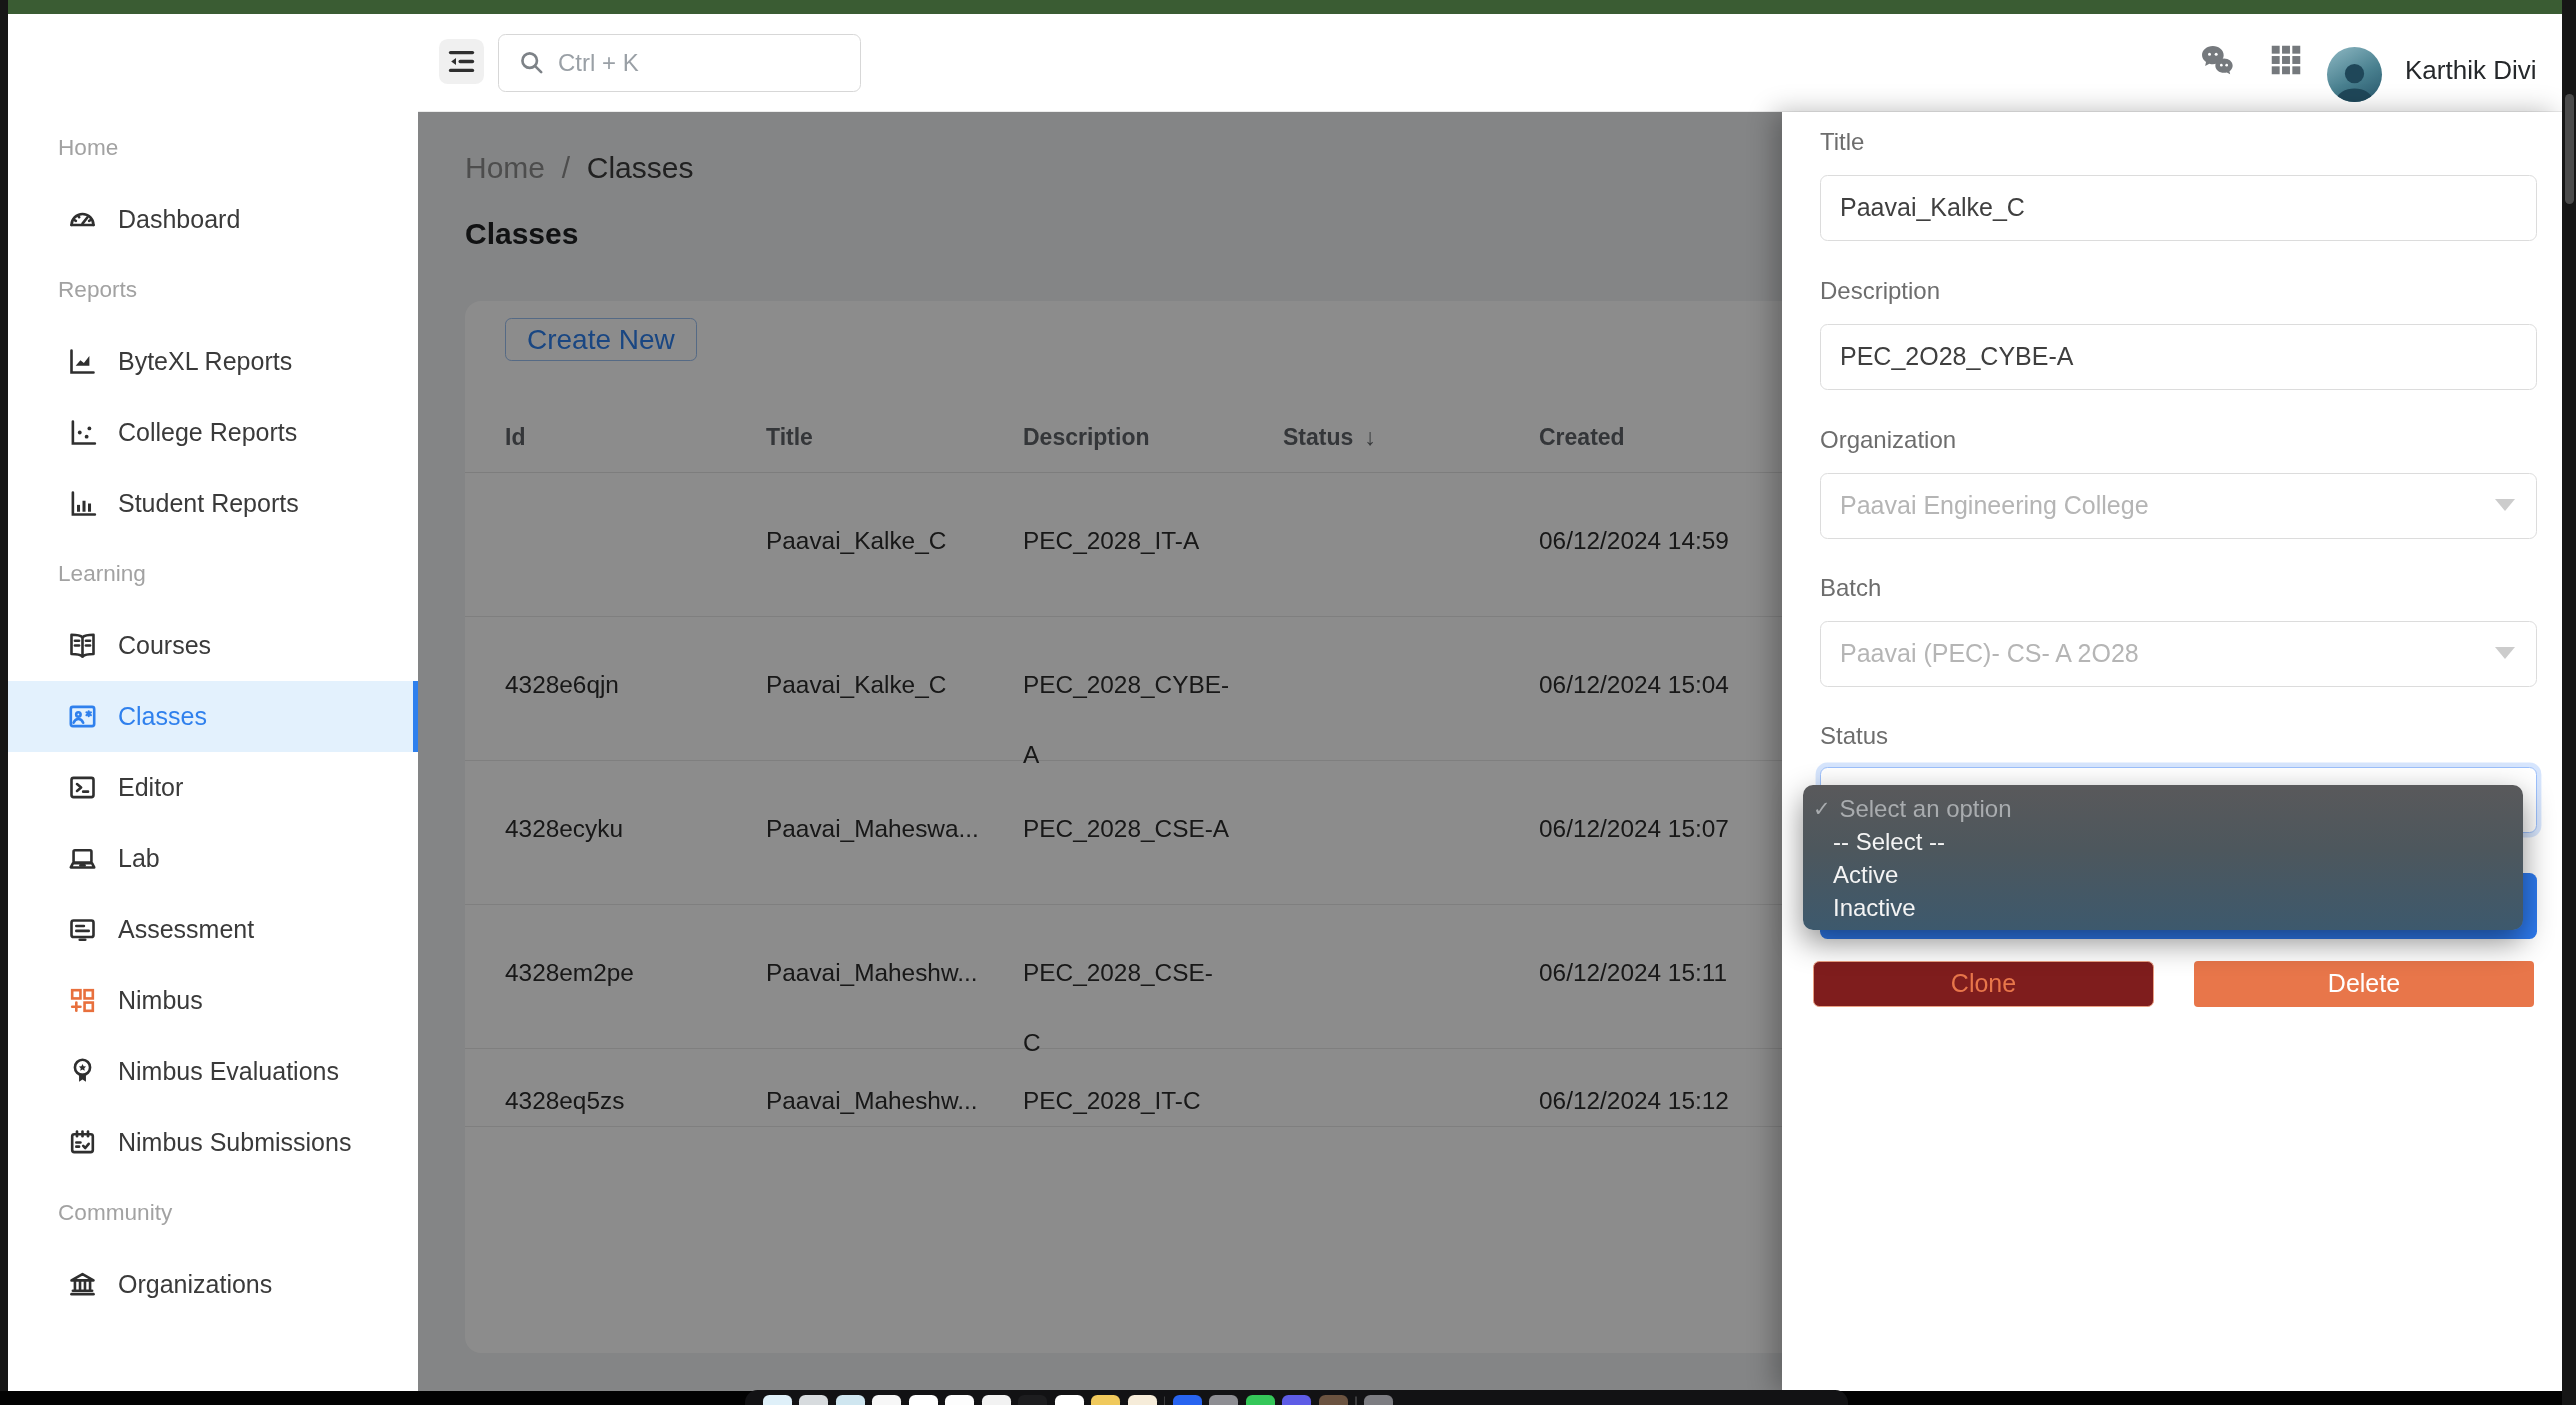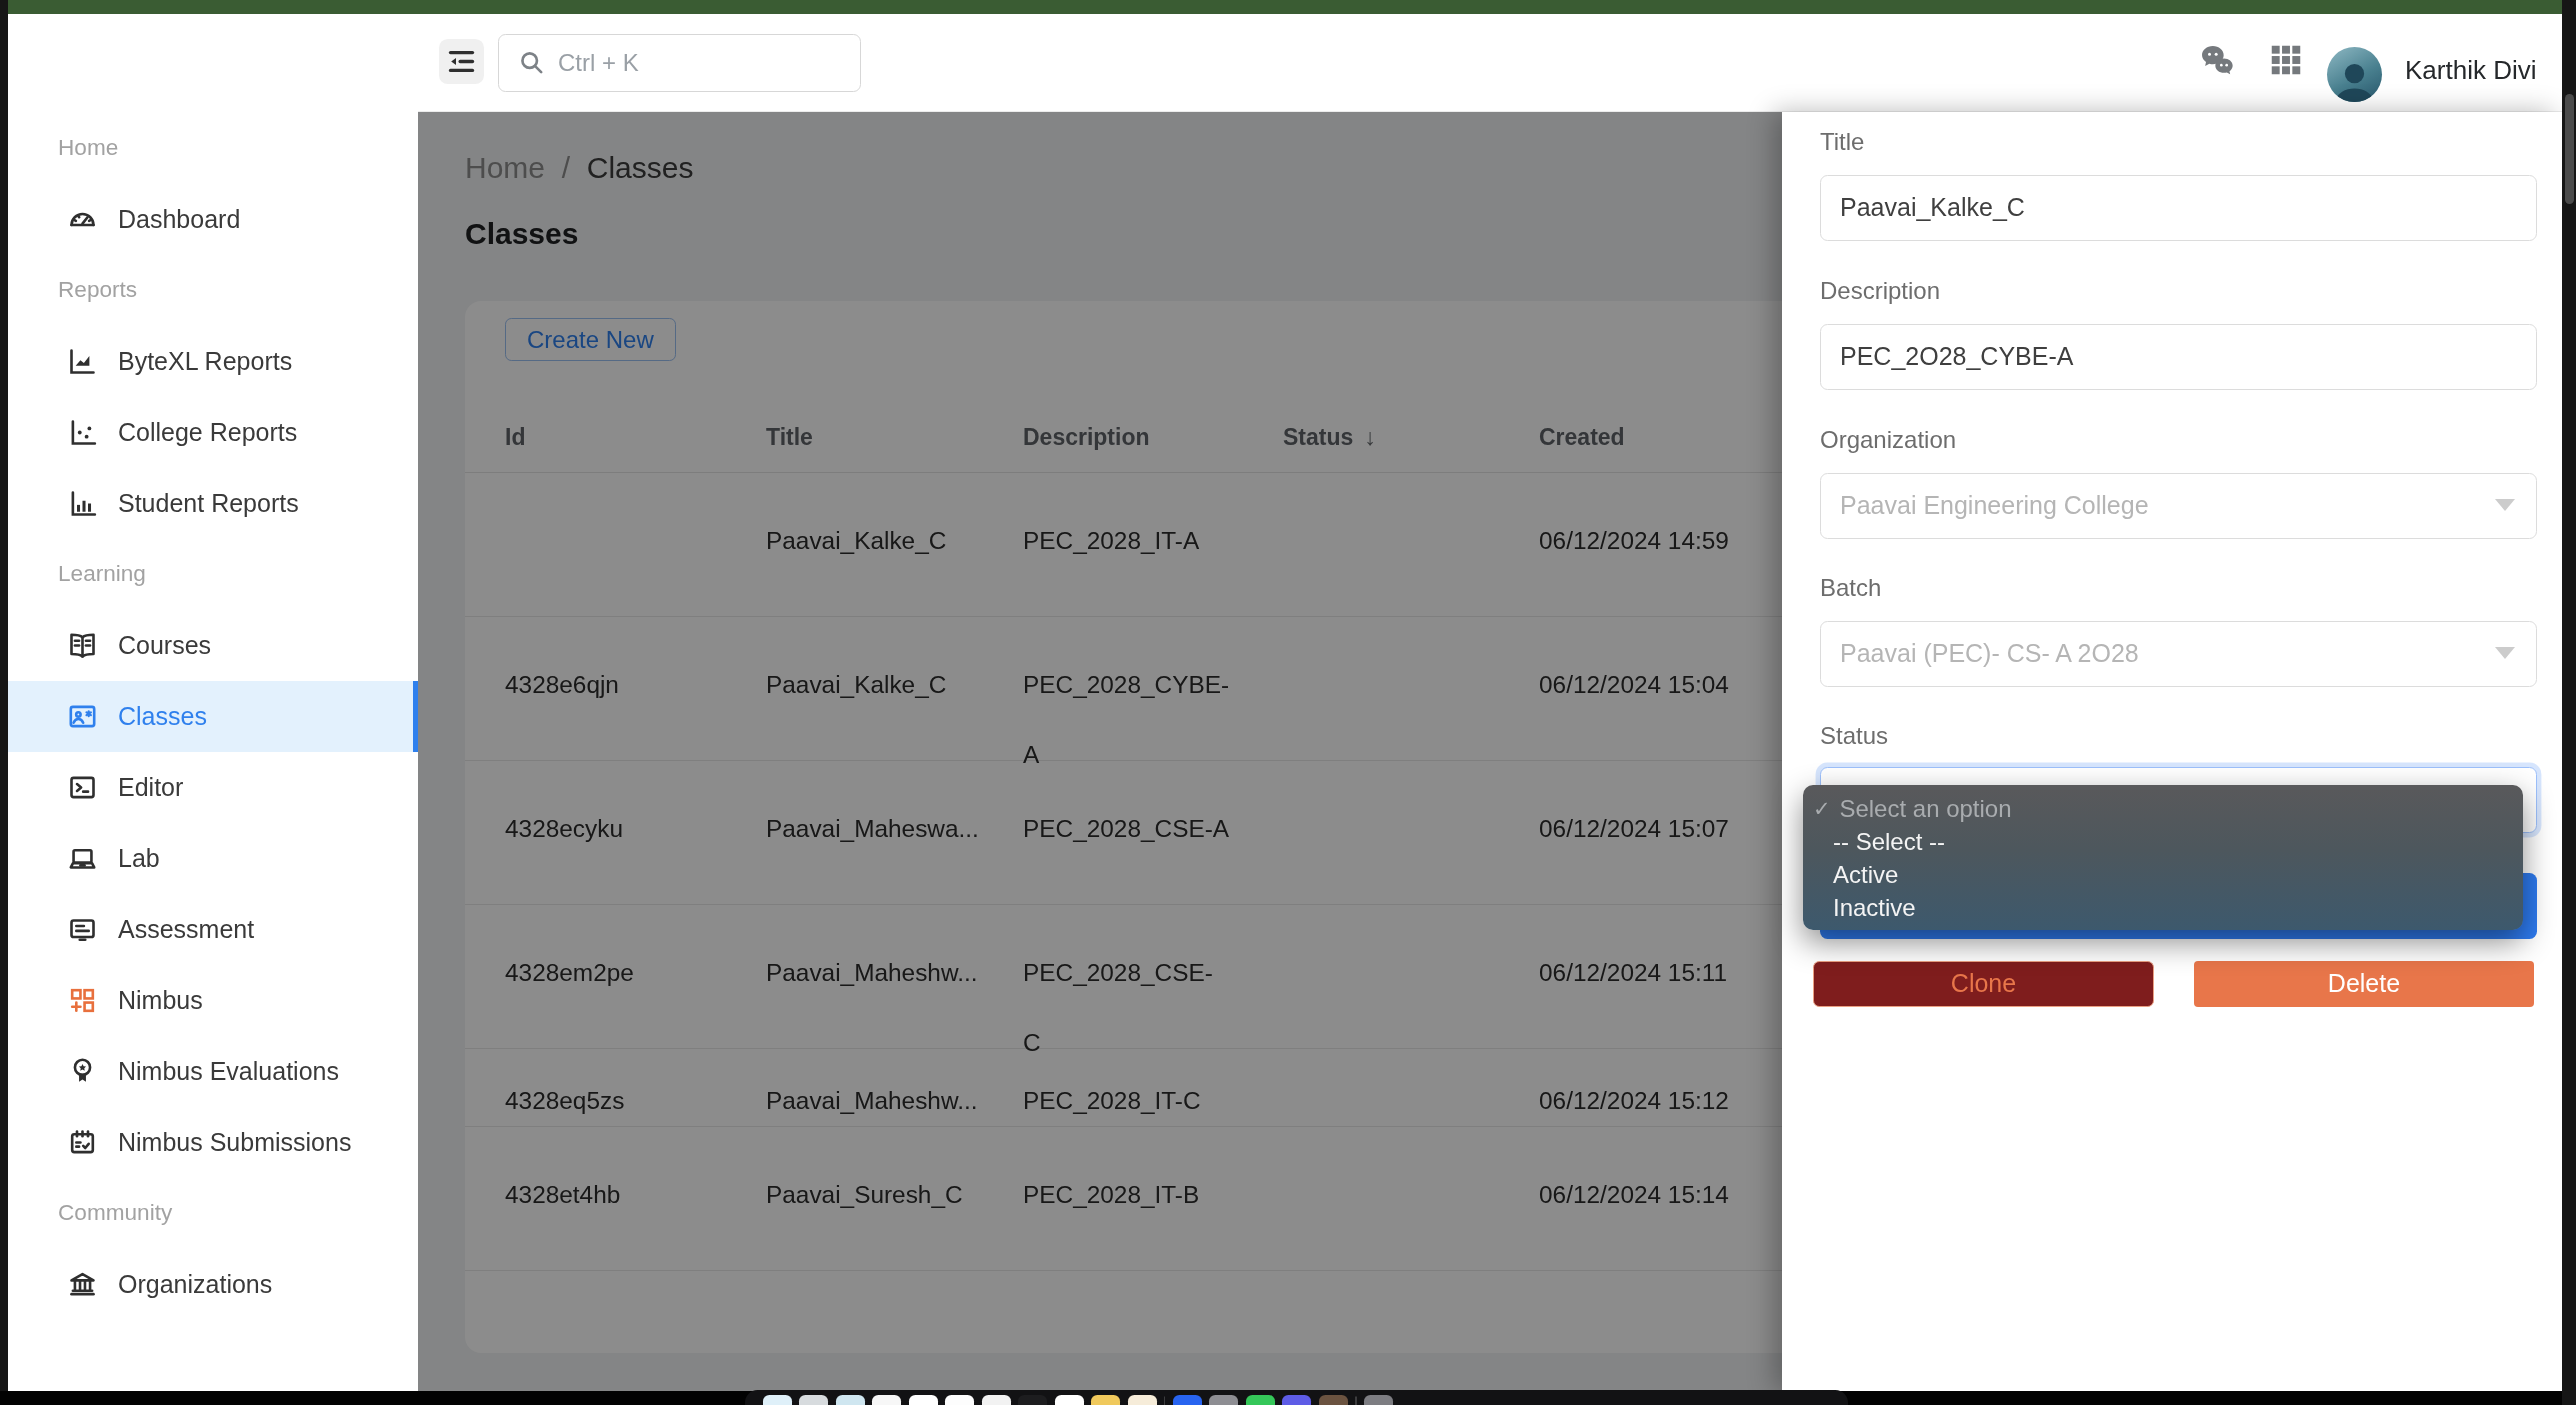--- a/index.html
+++ b/index.html
@@ -37,21 +37,21 @@
   .side-item.active .ic{color:#2f80ed;}
   .side-item.active::after{content:"";position:absolute;right:0;top:0;width:5px;height:100%;background:#2f80ed;}
   .ic-orange{color:#e8703d !important;}
 
   
   .main-bg{position:absolute;left:410px;top:98px;width:2144px;height:1280px;background:#f1f3f4;}
   .breadcrumb{position:absolute;left:47px;top:39px;font-size:30px;color:#8d8d8d;}
   .breadcrumb .cur{color:#3c3c3c;}
   .page-title{position:absolute;left:47px;top:105px;font-size:30px;font-weight:700;color:#202124;}
   .card{position:absolute;left:47px;top:189px;width:2055px;height:1052px;background:#fff;border-radius:16.3px;}
-  .create-btn{position:absolute;left:40px;top:17.5px;height:43px;padding:11px 21px;border:1.3px solid #9cc1f2;color:#2f80ed;font-size:24px;border-radius:6.3px;background:#fff;display:flex;align-items:center;}
+  .create-btn{position:absolute;left:40px;top:17.5px;height:43px;padding:11px 21px;border:1.3px solid #9cc1f2;color:#2f80ed;font-size:28px;border-radius:6.3px;background:#fff;display:flex;align-items:center;}
   .thead{position:absolute;left:0;top:106px;width:100%;height:66px;border-bottom:1.3px solid #e3e3e3;}
   .th{position:absolute;top:17.5px;font-size:23px;font-weight:700;color:#5f6368;}
   .tbody{position:absolute;left:0;top:172px;width:100%;}
   .trow{position:relative;width:100%;border-bottom:1.3px solid #e7e7e7;}
   .trow.h230{height:144px;}
   .trow.h125{height:78px;}
   .td{position:absolute;top:33px;font-size:24.4px;color:#2d2d2d;line-height:70px;}
   .trow.h125 .td{top:17.5px;}
   .c-id{left:40px;width:244px;}
   .c-title{left:301px;width:244px;}
@@ -199,26 +199,20 @@
             <div class="td c-title">Paavai_Maheshw...</div>
             <div class="td c-desc">PEC_2028_CSE-C</div>
             <div class="td c-created">06/12/2024 15:11</div>
           </div>
           <div class="trow h125">
             <div class="td c-id">4328eq5zs</div>
             <div class="td c-title">Paavai_Maheshw...</div>
             <div class="td c-desc">PEC_2028_IT-C</div>
             <div class="td c-created">06/12/2024 15:12</div>
           </div>
-          <div class="trow h230">
-            <div class="td c-id">4328et4hb</div>
-            <div class="td c-title">Paavai_Suresh_C</div>
-            <div class="td c-desc">PEC_2028_IT-B</div>
-            <div class="td c-created">06/12/2024 15:14</div>
-          </div>
         </div>
       </div>
     </div>
 
     <div class="overlay"></div>
 
     <nav class="sidebar">
       <div class="side-row side-label">Home</div>
 
       <div class="side-row side-item">

